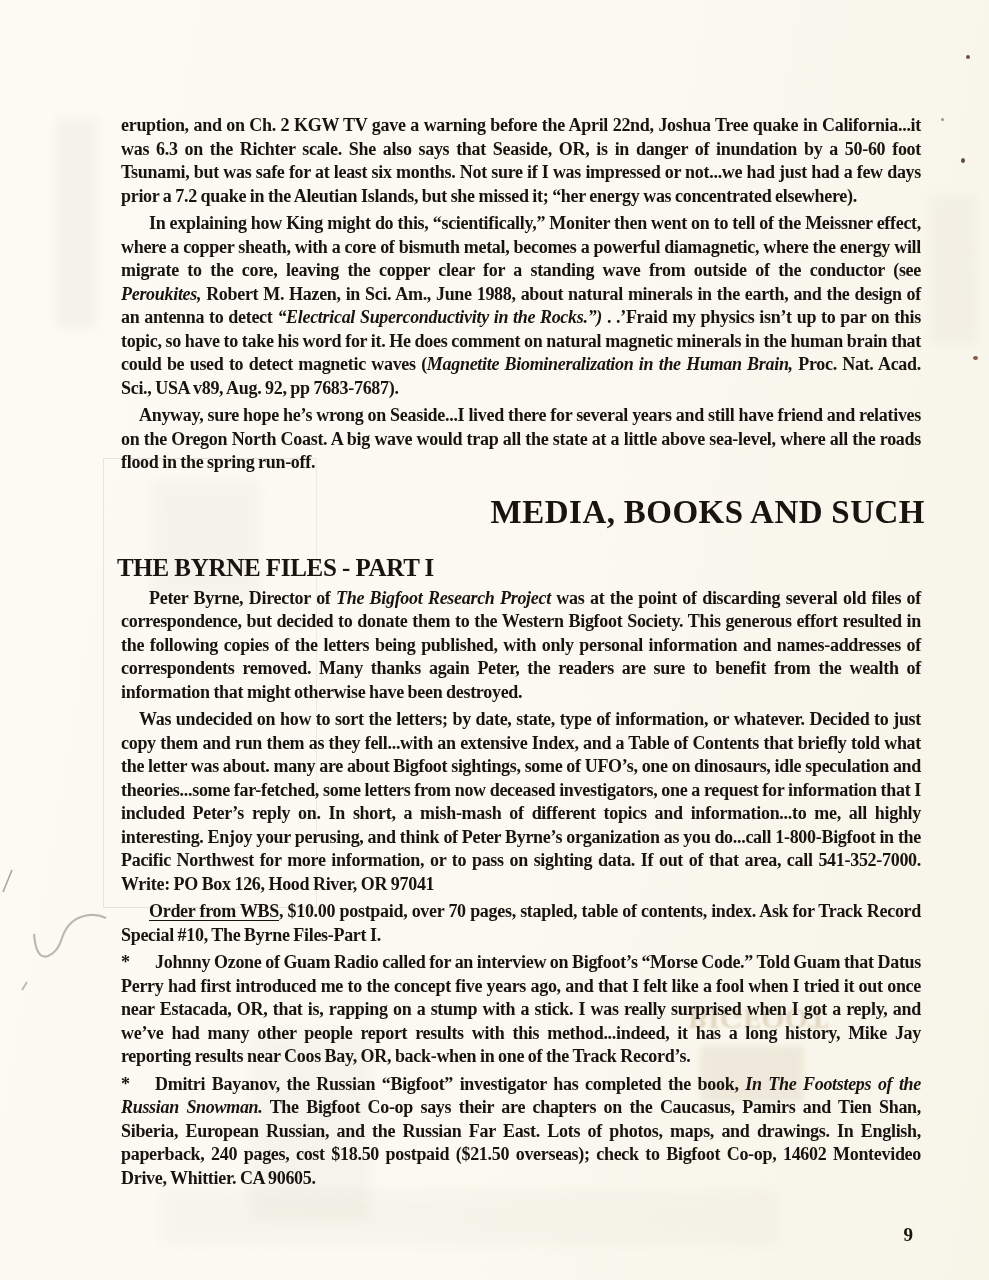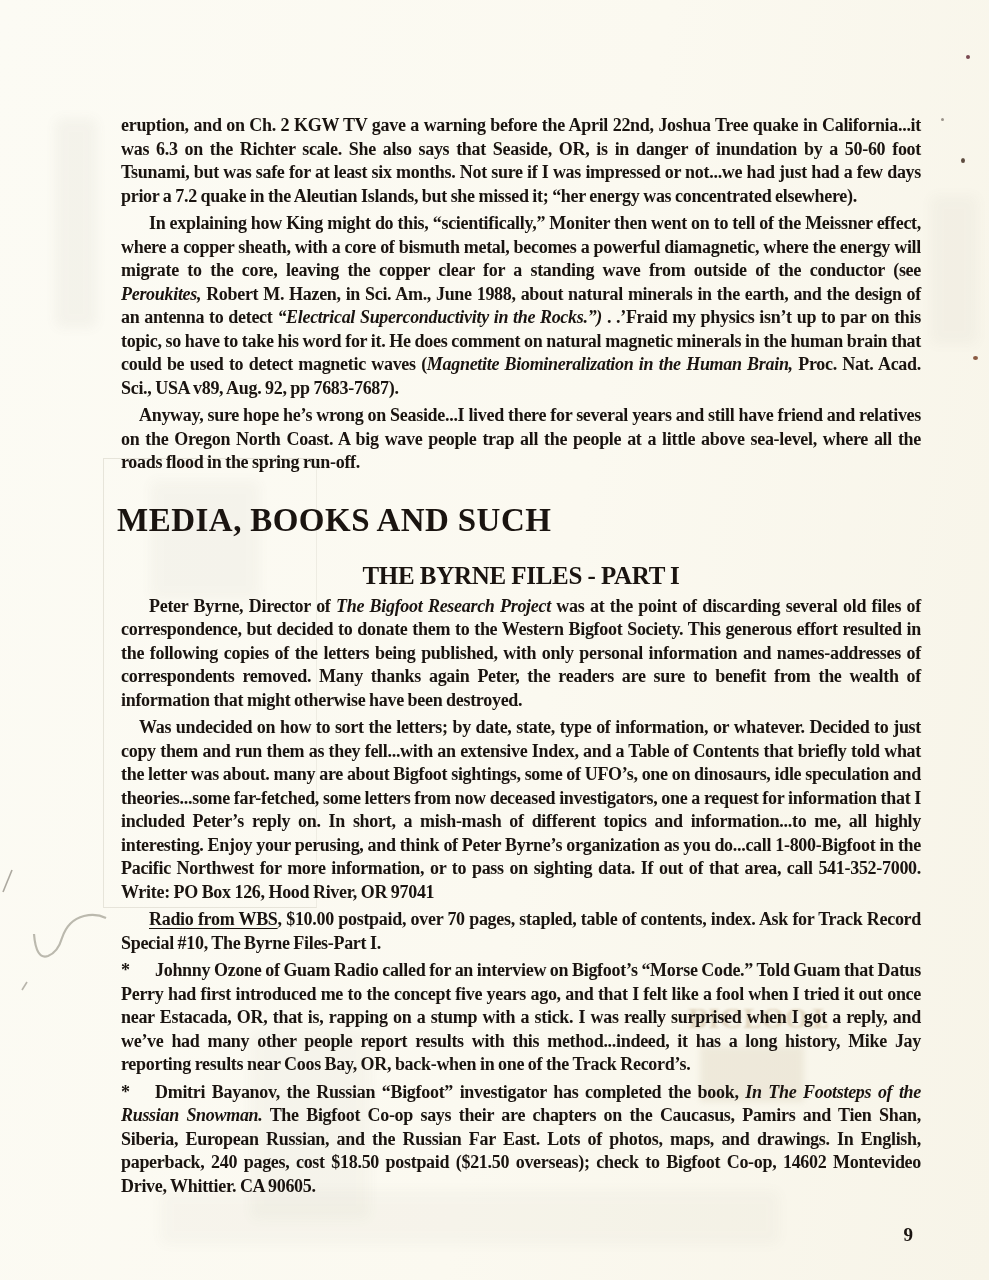--- a/index.html
+++ b/index.html
@@ -15,25 +15,25 @@
     font-weight:bold; font-size:18px; line-height:23.5px;
     text-align:justify; letter-spacing:-0.3px; word-spacing:-0.5px;
   }
   .text-block p { margin:4px; }
   .m1 { margin-top:12px; }
   .m2 { margin-top:15px; }
   .after-h { margin-top:8px; }
   .indent { text-indent:28px; }
   .indent-sm { text-indent:18px; }
   h1.section {
-    margin:26px 0 0; text-align:left; font-size:33px; line-height:38px;
+    margin:18px 0 0; text-align:right; font-size:33px; line-height:38px;
     letter-spacing:0.5px; font-weight:bold;
   }
   h2.subsection {
-    margin:22px 0 0; text-align:center; font-size:25px; line-height:30px;
+    margin:22px 0 0; text-align:left; font-size:25px; line-height:30px;
     font-weight:bold;
   }
   .star { display:inline-block; width:34px; text-indent:0; }
   .u { text-decoration:underline; text-underline-offset:3px; }
   .page-number { position:absolute; right:76px; top:1224px; font-size:19px; font-weight:bold; }
   
   .smudge { position:absolute; background:#6f6a58; opacity:0.05; filter:blur(6px); border-radius:6px; pointer-events:none; }
   .ghost-box { position:absolute; left:103px; top:458px; width:212px; height:448px;
     border:1px solid rgba(125,118,96,0.16); border-right-color:rgba(125,118,96,0.10); pointer-events:none; }
   .ghost-word {
@@ -72,31 +72,31 @@
   <div class="speck" style="left:961px; top:158px; width:4px; height:5px; background:#5e4c40;"></div>
   <div class="speck" style="left:973px; top:356px; width:5px; height:4px; background:#8a5a42;"></div>
   <div class="speck" style="left:941px; top:118px; width:3px; height:3px; background:#9a938a;"></div>
 
   <main class="text-block">
 
     <p>eruption, and on Ch. 2 KGW TV gave a warning before the April 22nd, Joshua Tree quake in California...it was 6.3 on the Richter scale.  She also says that Seaside, OR, is in danger of inundation by a 50-60 foot Tsunami, but was safe for at least six months.  Not sure if I was impressed or not...we had just had a few days prior a 7.2 quake in the Aleutian Islands, but she missed it; “her energy was concentrated elsewhere).</p>
 
     <p class="m1 indent"><span>In explaining how King might do this, “scientifically,” Moniter then went on to tell of the Meissner effect, where a copper sheath, with a core of bismuth metal, becomes a powerful diamagnetic, where the energy will migrate to the core, leaving the copper clear for a standing wave from outside of the conductor (see </span><i>Peroukites,</i><span> Robert M. Hazen, in Sci. Am., June 1988, about natural minerals in the earth, and the design of an antenna to detect </span><i>“Electrical Superconductivity in the Rocks.”)</i><span> .  .’Fraid my physics isn’t up to par on this topic, so have to take his word for it.  He does comment on natural magnetic minerals in the human brain that could be used to detect magnetic waves (</span><i>Magnetite Biomineralization in the Human Brain,</i><span> Proc. Nat. Acad. Sci., USA v89, Aug. 92, pp 7683-7687).</span></p>
 
-    <p class="m1 indent-sm">Anyway, sure hope he’s wrong on Seaside...I lived there for several years and still have friend and relatives on the Oregon North Coast.  A big wave people trap all the people at a little above sea-level, where all the roads flood in the spring run-off.</p>
+    <p class="m1 indent-sm">Anyway, sure hope he’s wrong on Seaside...I lived there for several years and still have friend and relatives on the Oregon North Coast.  A big wave would trap all the state at a little above sea-level, where all the roads flood in the spring run-off.</p>
 
     <h1 class="section">MEDIA, BOOKS AND SUCH</h1>
 
     <h2 class="subsection">THE BYRNE FILES - PART I</h2>
 
     <p class="after-h indent"><span>Peter Byrne, Director of </span><i>The Bigfoot Research Project</i><span> was at the point of discarding several old files of correspondence, but decided to donate them to the Western Bigfoot Society.  This generous effort resulted in the following copies of the letters being published, with only personal information and names-addresses of correspondents removed.  Many thanks again Peter, the readers are sure to benefit from the wealth of information that might otherwise have been destroyed.</span></p>
 
     <p class="m1 indent-sm">Was undecided on how to sort the letters; by date, state, type of information, or whatever.  Decided to just copy them and run them as they fell...with an extensive Index, and a Table of Contents that briefly told what the letter was about.  many are about Bigfoot sightings, some of UFO’s, one on dinosaurs, idle speculation and theories...some far-fetched, some letters from now deceased investigators, one a request for information that I included Peter’s reply on.  In short, a mish-mash of different topics and information...to me, all highly interesting.  Enjoy your perusing, and think of Peter Byrne’s organization as you do...call 1-800-Bigfoot in the Pacific Northwest for more information, or to pass on sighting data.  If out of that area, call 541-352-7000.  Write: PO Box 126, Hood River, OR 97041</p>
 
-    <p class="m1 indent"><span class="u">Radio from WBS</span><span>, $10.00 postpaid, over 70 pages, stapled, table of contents, index. Ask for Track Record Special #10,  The Byrne Files-Part I.</span></p>
+    <p class="m1 indent"><span class="u">Order from WBS</span><span>, $10.00 postpaid, over 70 pages, stapled, table of contents, index. Ask for Track Record Special #10,  The Byrne Files-Part I.</span></p>
 
     <p class="m2"><span class="star">*</span><span>Johnny Ozone of Guam Radio called for an interview on Bigfoot’s “Morse Code.”  Told Guam that Datus Perry had first introduced me to the concept five years ago, and that I felt like a fool when I tried it out once near Estacada, OR, that is, rapping on a stump with a stick.  I was really surprised when I got a reply, and we’ve had many other people report results with this method...indeed, it has a long history, Mike Jay reporting results near Coos Bay, OR, back-when in one of the Track Record’s.</span></p>
 
     <p class="m2"><span class="star">*</span><span>Dmitri Bayanov, the Russian “Bigfoot” investigator has completed the book, </span><i>In The Footsteps of the Russian Snowman.</i><span>  The Bigfoot Co-op says their are chapters on the Caucasus, Pamirs and Tien Shan, Siberia, European Russian, and the Russian Far East.   Lots of photos, maps, and drawings.  In English, paperback,  240 pages, cost $18.50 postpaid ($21.50 overseas); check to Bigfoot Co-op, 14602 Montevideo Drive, Whittier. CA 90605.</span></p>
 
 
   </main>
 
   <div class="page-number">9</div>
 

